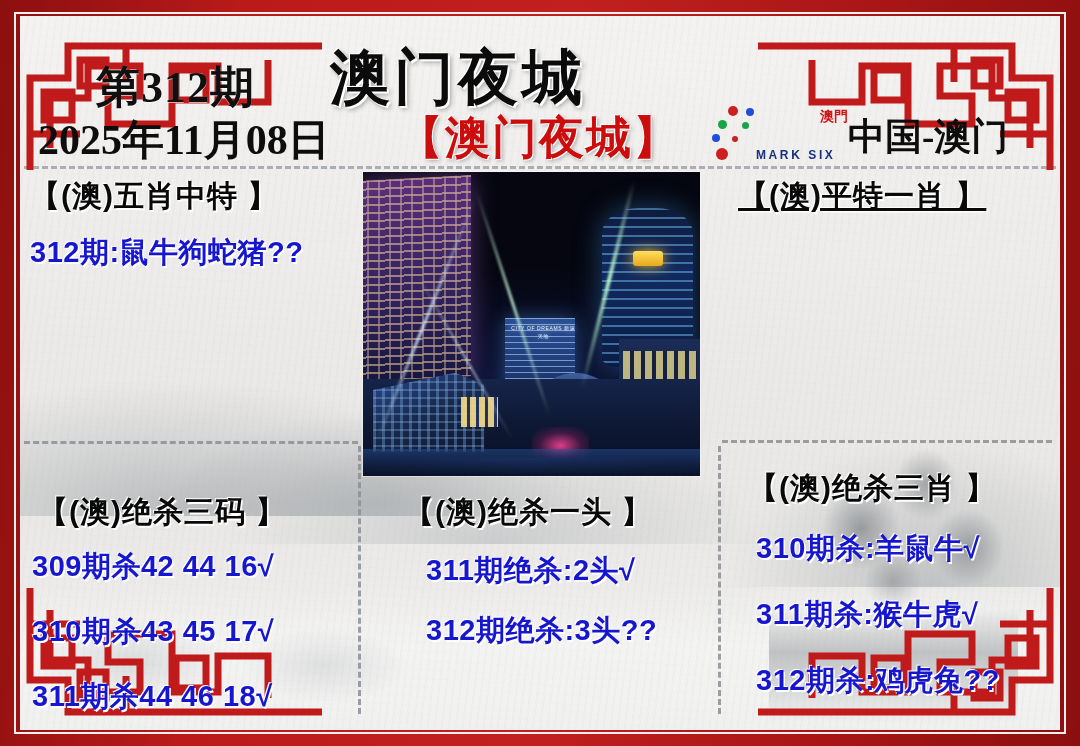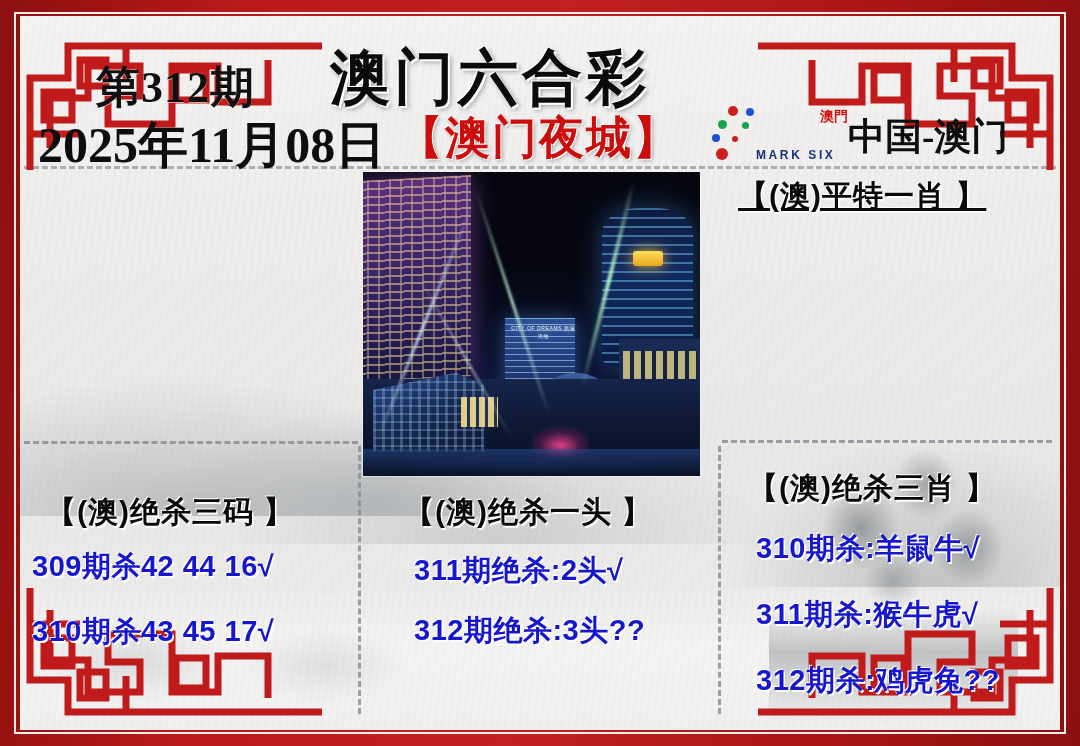--- a/index.html
+++ b/index.html
@@ -95,21 +95,21 @@
   #main-title{
     position:absolute;left:330px;top:38px;
     font-family:"Liberation Serif","DejaVu Serif",serif;
     font-size:60px;font-weight:700;color:#0b0b0b;letter-spacing:4px;
     white-space:nowrap;
     text-shadow:2px 2px 0 #ffffff, -1px -1px 0 #ffffff, 3px 3px 5px rgba(0,0,0,.35);
   }
   #date-line{
     position:absolute;left:38px;top:112px;
     font-family:"Liberation Serif","DejaVu Serif",serif;
-    font-size:50px;font-weight:700;color:#0d0d0d;letter-spacing:0px;
+    font-size:42px;font-weight:700;color:#0d0d0d;letter-spacing:0px;
     white-space:nowrap;
   }
   #subtitle{
     position:absolute;left:398px;top:108px;
     font-family:"Liberation Serif","DejaVu Serif",serif;
     font-size:45px;font-weight:700;color:#cc0d0d;letter-spacing:2px;
     white-space:nowrap;
     text-shadow:1px 1px 0 #ffffff,-1px -1px 0 #ffffff,2px 2px 4px rgba(0,0,0,.30);
   }
   #region{
@@ -242,28 +242,28 @@
   }
   #panel-wuxiao{left:28px;top:176px;}
   #panel-wuxiao .panel-title{margin-left:2px;}
   #panel-wuxiao .panel-line{margin-top:16px;margin-left:2px;}
 
   #panel-pingte{left:734px;top:176px;}
   #panel-pingte .panel-title{margin-left:4px;text-decoration:underline;}
   #panel-pingte .panel-line{margin-top:38px;margin-left:14px;}
 
   #panel-sanma{left:30px;top:492px;}
-  #panel-sanma .panel-title{margin-left:16px;}
+  #panel-sanma .panel-title{margin-left:8px;}
   #panel-sanma .rows{margin-top:14px;}
   #panel-sanma .panel-line{margin-bottom:25px;margin-left:2px;}
 
   #panel-yitou{left:404px;top:492px;}
   #panel-yitou .panel-title{margin-left:0;}
   #panel-yitou .rows{margin-top:18px;}
-  #panel-yitou .panel-line{margin-bottom:20px;margin-left:10px;}
+  #panel-yitou .panel-line{margin-bottom:20px;margin-left:22px;}
 
   #panel-sanxiao{left:748px;top:468px;}
   #panel-sanxiao .panel-title{margin-left:0;}
   #panel-sanxiao .rows{margin-top:20px;}
   #panel-sanxiao .panel-line{margin-bottom:26px;margin-left:8px;}
 
   
   #footer-record{
     position:absolute;left:408px;top:697px;z-index:9;
     font-family:"Liberation Sans","DejaVu Sans",sans-serif;
@@ -341,21 +341,21 @@
         <path d="M104 8 L104 44"></path>
         <rect x="22" y="54" width="28" height="28"></rect>
         <rect x="58" y="22" width="26" height="26"></rect>
         <rect x="154" y="32" width="30" height="30"></rect>
       </g>
     </svg>
   </div>
 
   <div id="header">
     <div id="issue-no">第312期</div>
-    <div id="main-title">澳门六合彩</div>
+    <div id="main-title">澳门夜城</div>
     <div id="date-line">2025年11月08日</div>
     <div id="subtitle">【澳门夜城】</div>
     <div id="region">中国-澳门</div>
 
     <div id="marksix-logo">
       <div class="dotfield">
         <span class="dot" style="left:16px;top:2px;width:10px;height:10px;background:#cc1f1f;"></span>
         <span class="dot" style="left:34px;top:4px;width:8px;height:8px;background:#1f4fd8;"></span>
         <span class="dot" style="left:6px;top:16px;width:9px;height:9px;background:#1aa34a;"></span>
         <span class="dot" style="left:30px;top:18px;width:7px;height:7px;background:#1aa34a;"></span>
@@ -392,30 +392,35 @@
     <div class="ph" id="ph-yellowpanel"></div>
     <div class="ph" id="ph-pink"></div>
     <div class="ph" id="ph-beam1"></div>
     <div class="ph" id="ph-beam2"></div>
     <div class="ph" id="ph-beam3"></div>
     <div class="ph" id="ph-beam4"></div>
     <div class="ph" id="ph-sign">CITY OF DREAMS 新濠天地</div>
     <div class="ph" id="ph-water"></div>
   </div>
 
+  <div class="panel" id="panel-wuxiao">
+    <div class="panel-title">【(澳)五肖中特 】</div>
+    <div class="panel-line">312期:鼠牛狗蛇猪??</div>
+  </div>
 
   <div class="panel" id="panel-pingte">
     <div class="panel-title">【(澳)平特一肖 】</div>
   </div>
 
   <div class="panel" id="panel-sanma">
     <div class="panel-title">【(澳)绝杀三码 】</div>
     <div class="rows">
       <div class="panel-line">309期杀42  44  16√</div>
       <div class="panel-line">310期杀43  45  17√</div>
+      <div class="panel-line">311期杀44  46  18√</div>
 
     </div>
   </div>
 
   <div class="panel" id="panel-yitou">
     <div class="panel-title">【(澳)绝杀一头 】</div>
     <div class="rows">
       <div class="panel-line">311期绝杀:2头√</div>
       <div class="panel-line">312期绝杀:3头??</div>
     </div>

